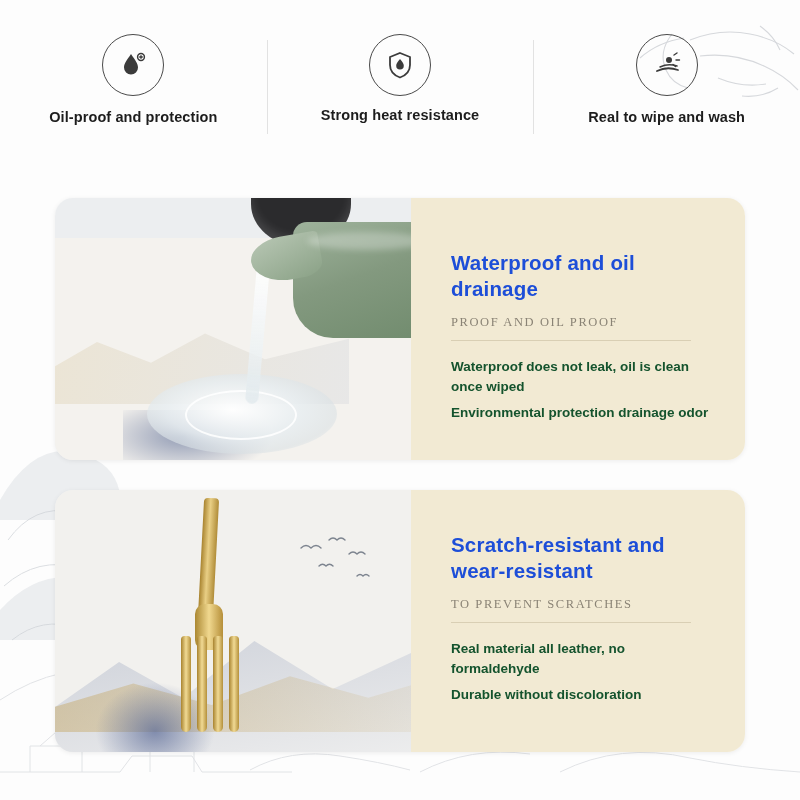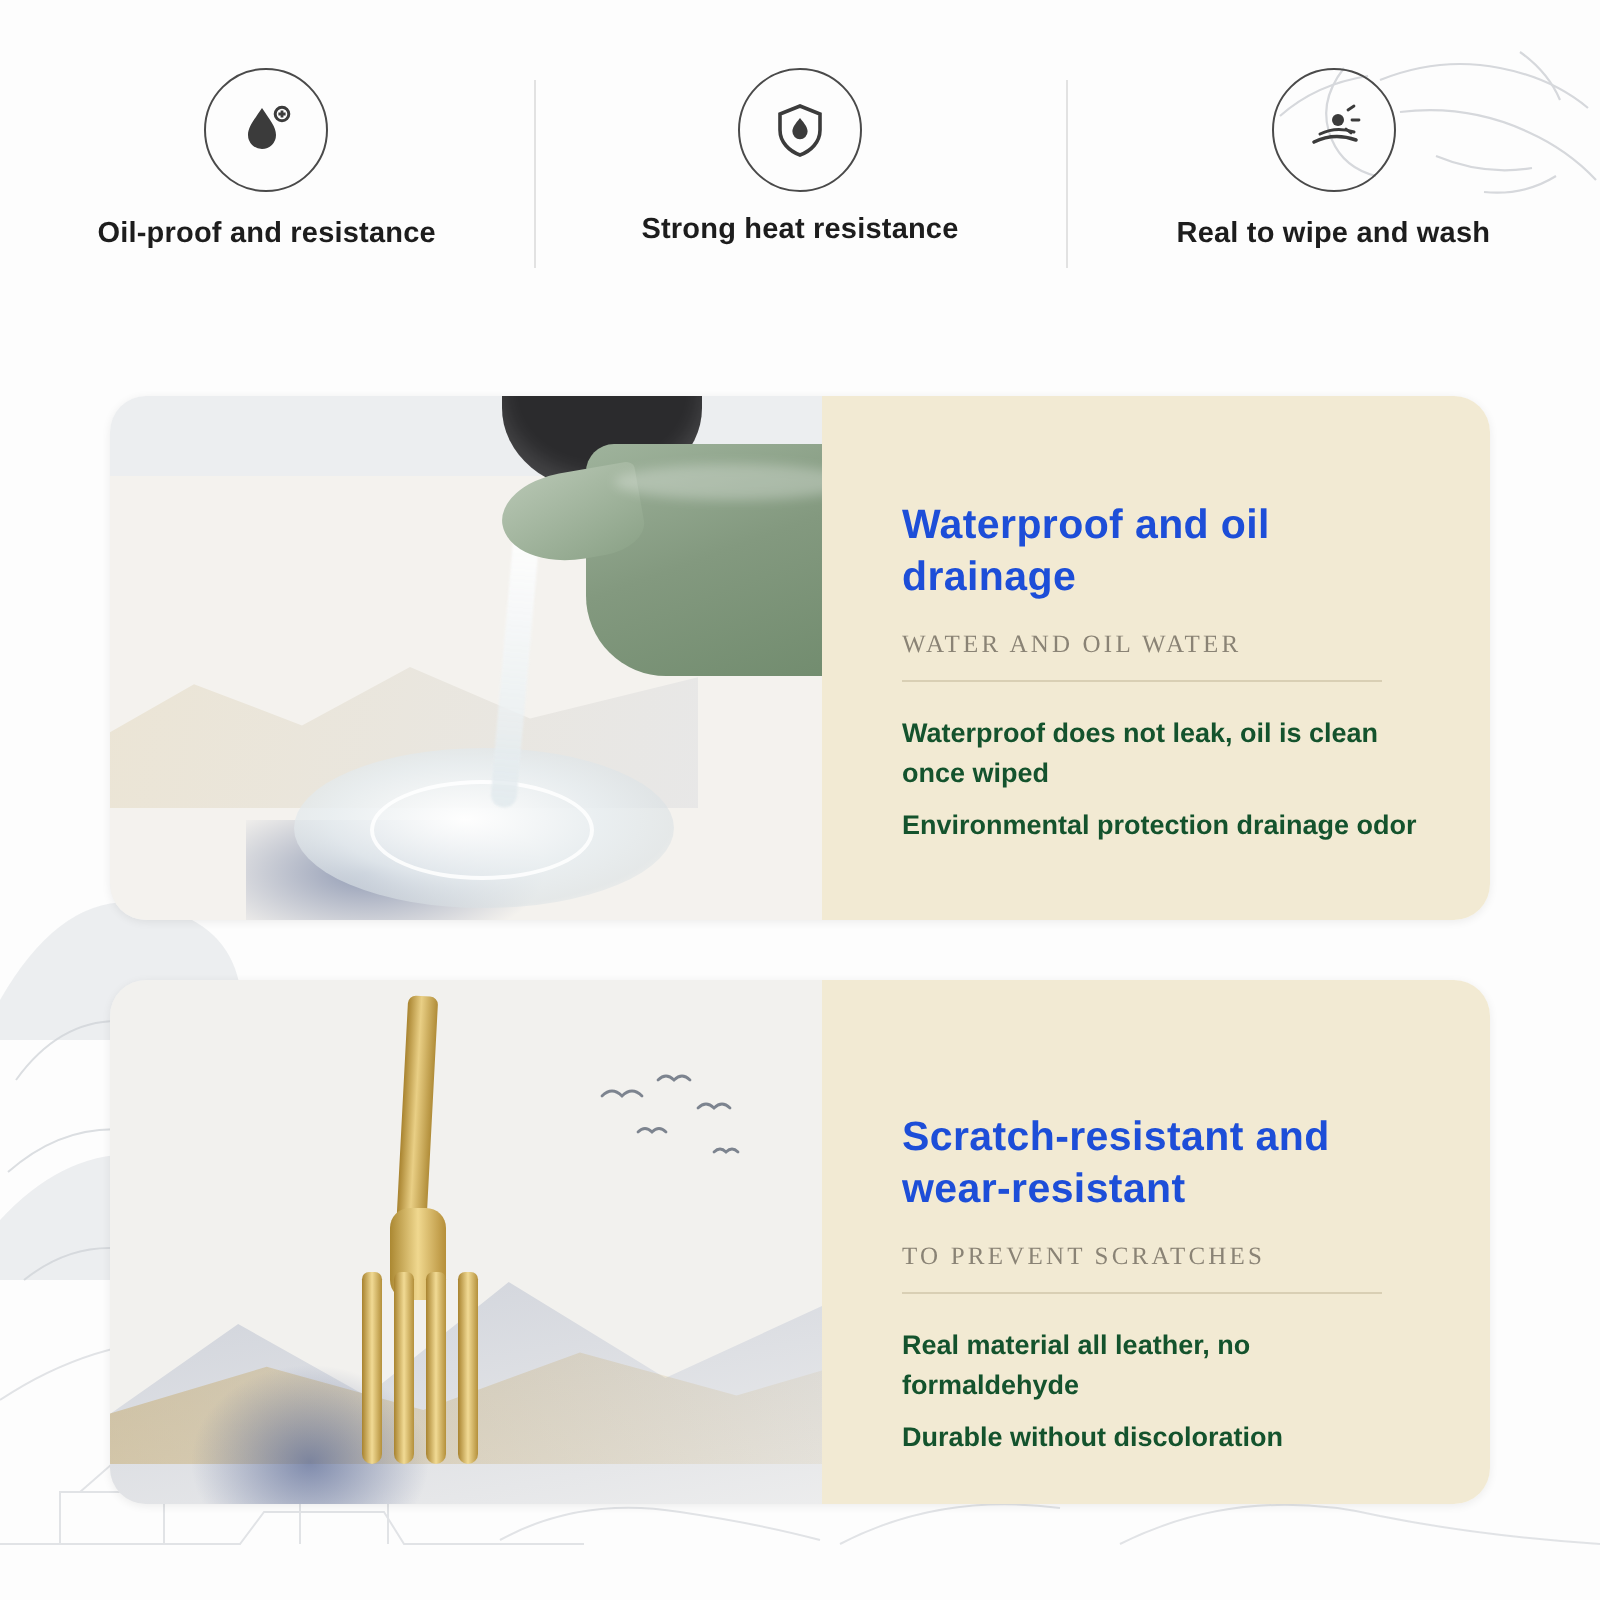--- a/index.html
+++ b/index.html
@@ -86,21 +86,21 @@
     height: 100%;
     position: relative;
     overflow: hidden;
     background: #eceef0;
   }
   .card-text {
     flex: 1;
     background: #f2ead3;
     padding: 52px 30px 0 40px;
   }
-  #card-2 .card-text { padding-top: 66px; }
+  #card-2 .card-text { padding-top: 42px; }
 
   .c-title {
     font-size: 20.5px;
     font-weight: 700;
     color: #1d4ed8;
     line-height: 1.28;
     letter-spacing: .2px;
   }
   .c-sub {
     margin-top: 13px;
@@ -296,21 +296,21 @@
   <div class="features">
 
     <div class="feature f-1">
       <div class="f-circle">
         <svg width="34" height="34" viewBox="0 0 34 34">
           <path d="M15 6 C11 12 8 15.5 8 19.5 A7 7 0 0 0 22 19.5 C22 15.5 19 12 15 6 Z" fill="#3b3b3b"></path>
           <circle cx="25" cy="9" r="3.4" fill="none" stroke="#3b3b3b" stroke-width="1.5"></circle>
           <path d="M23.2 9 h3.6 M25 7.2 v3.6" stroke="#3b3b3b" stroke-width="1.4"></path>
         </svg>
       </div>
-      <div class="f-label">Oil-proof and resistance</div>
+      <div class="f-label">Oil-proof and protection</div>
     </div>
 
     <div class="feature f-2">
       <div class="f-circle">
         <svg width="34" height="34" viewBox="0 0 34 34">
           <path d="M17 5 L27 9 V17 C27 23 22.5 27.5 17 29.5 C11.5 27.5 7 23 7 17 V9 Z" fill="none" stroke="#3b3b3b" stroke-width="1.8"></path>
           <path d="M17 11 c-2.5 3 -3.8 4.8 -3.8 6.8 a3.8 3.8 0 0 0 7.6 0 c0 -2 -1.3 -3.8 -3.8 -6.8 z" fill="#3b3b3b"></path>
         </svg>
       </div>
       <div class="f-label">Strong heat resistance</div>
@@ -338,21 +338,21 @@
         <div class="ink-gold-1"></div>
         <div class="ink-blue-1"></div>
         <div class="puddle"></div>
         <div class="stream"></div>
         <div class="bowl"></div>
         <div class="pitcher"></div>
       </div>
     </div>
     <div class="card-text">
       <div class="c-title">Waterproof and oil drainage</div>
-      <div class="c-sub">WATER AND OIL WATER</div>
+      <div class="c-sub">PROOF AND OIL PROOF</div>
       <div class="c-rule"></div>
       <div class="c-body">
         <p>Waterproof does not leak, oil is clean once wiped</p>
         <p>Environmental protection drainage odor</p>
       </div>
     </div>
   </div>
 
   <div class="card" id="card-2">
     <div class="card-photo">

